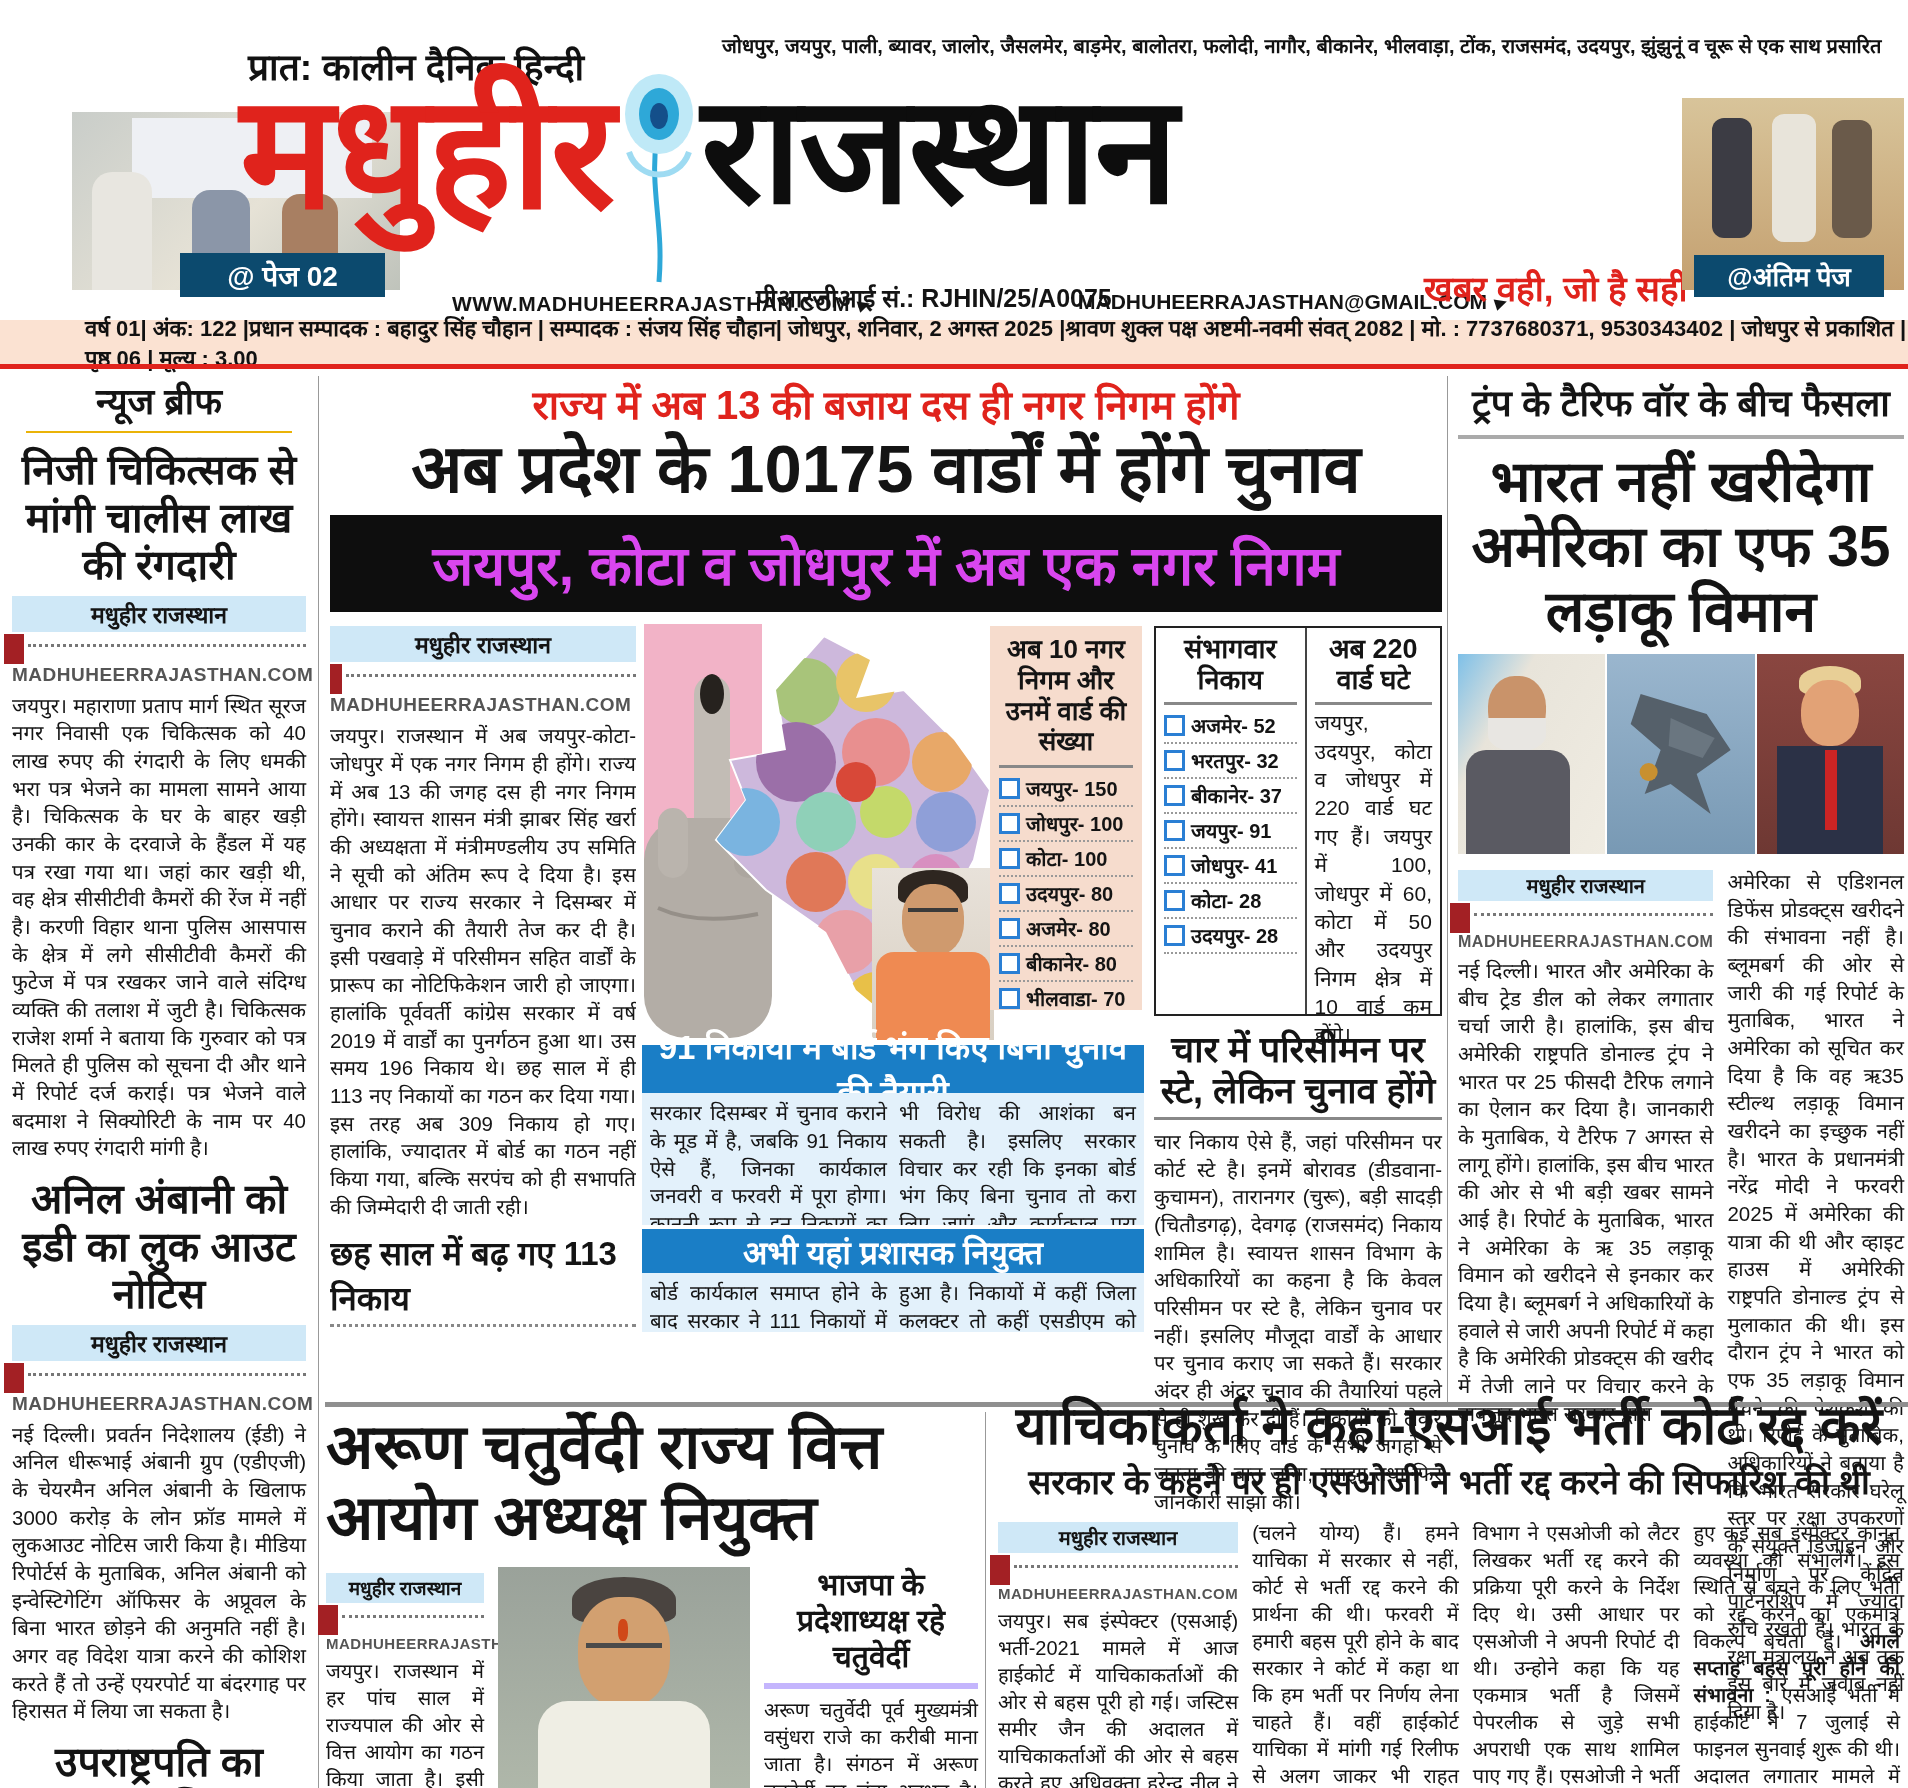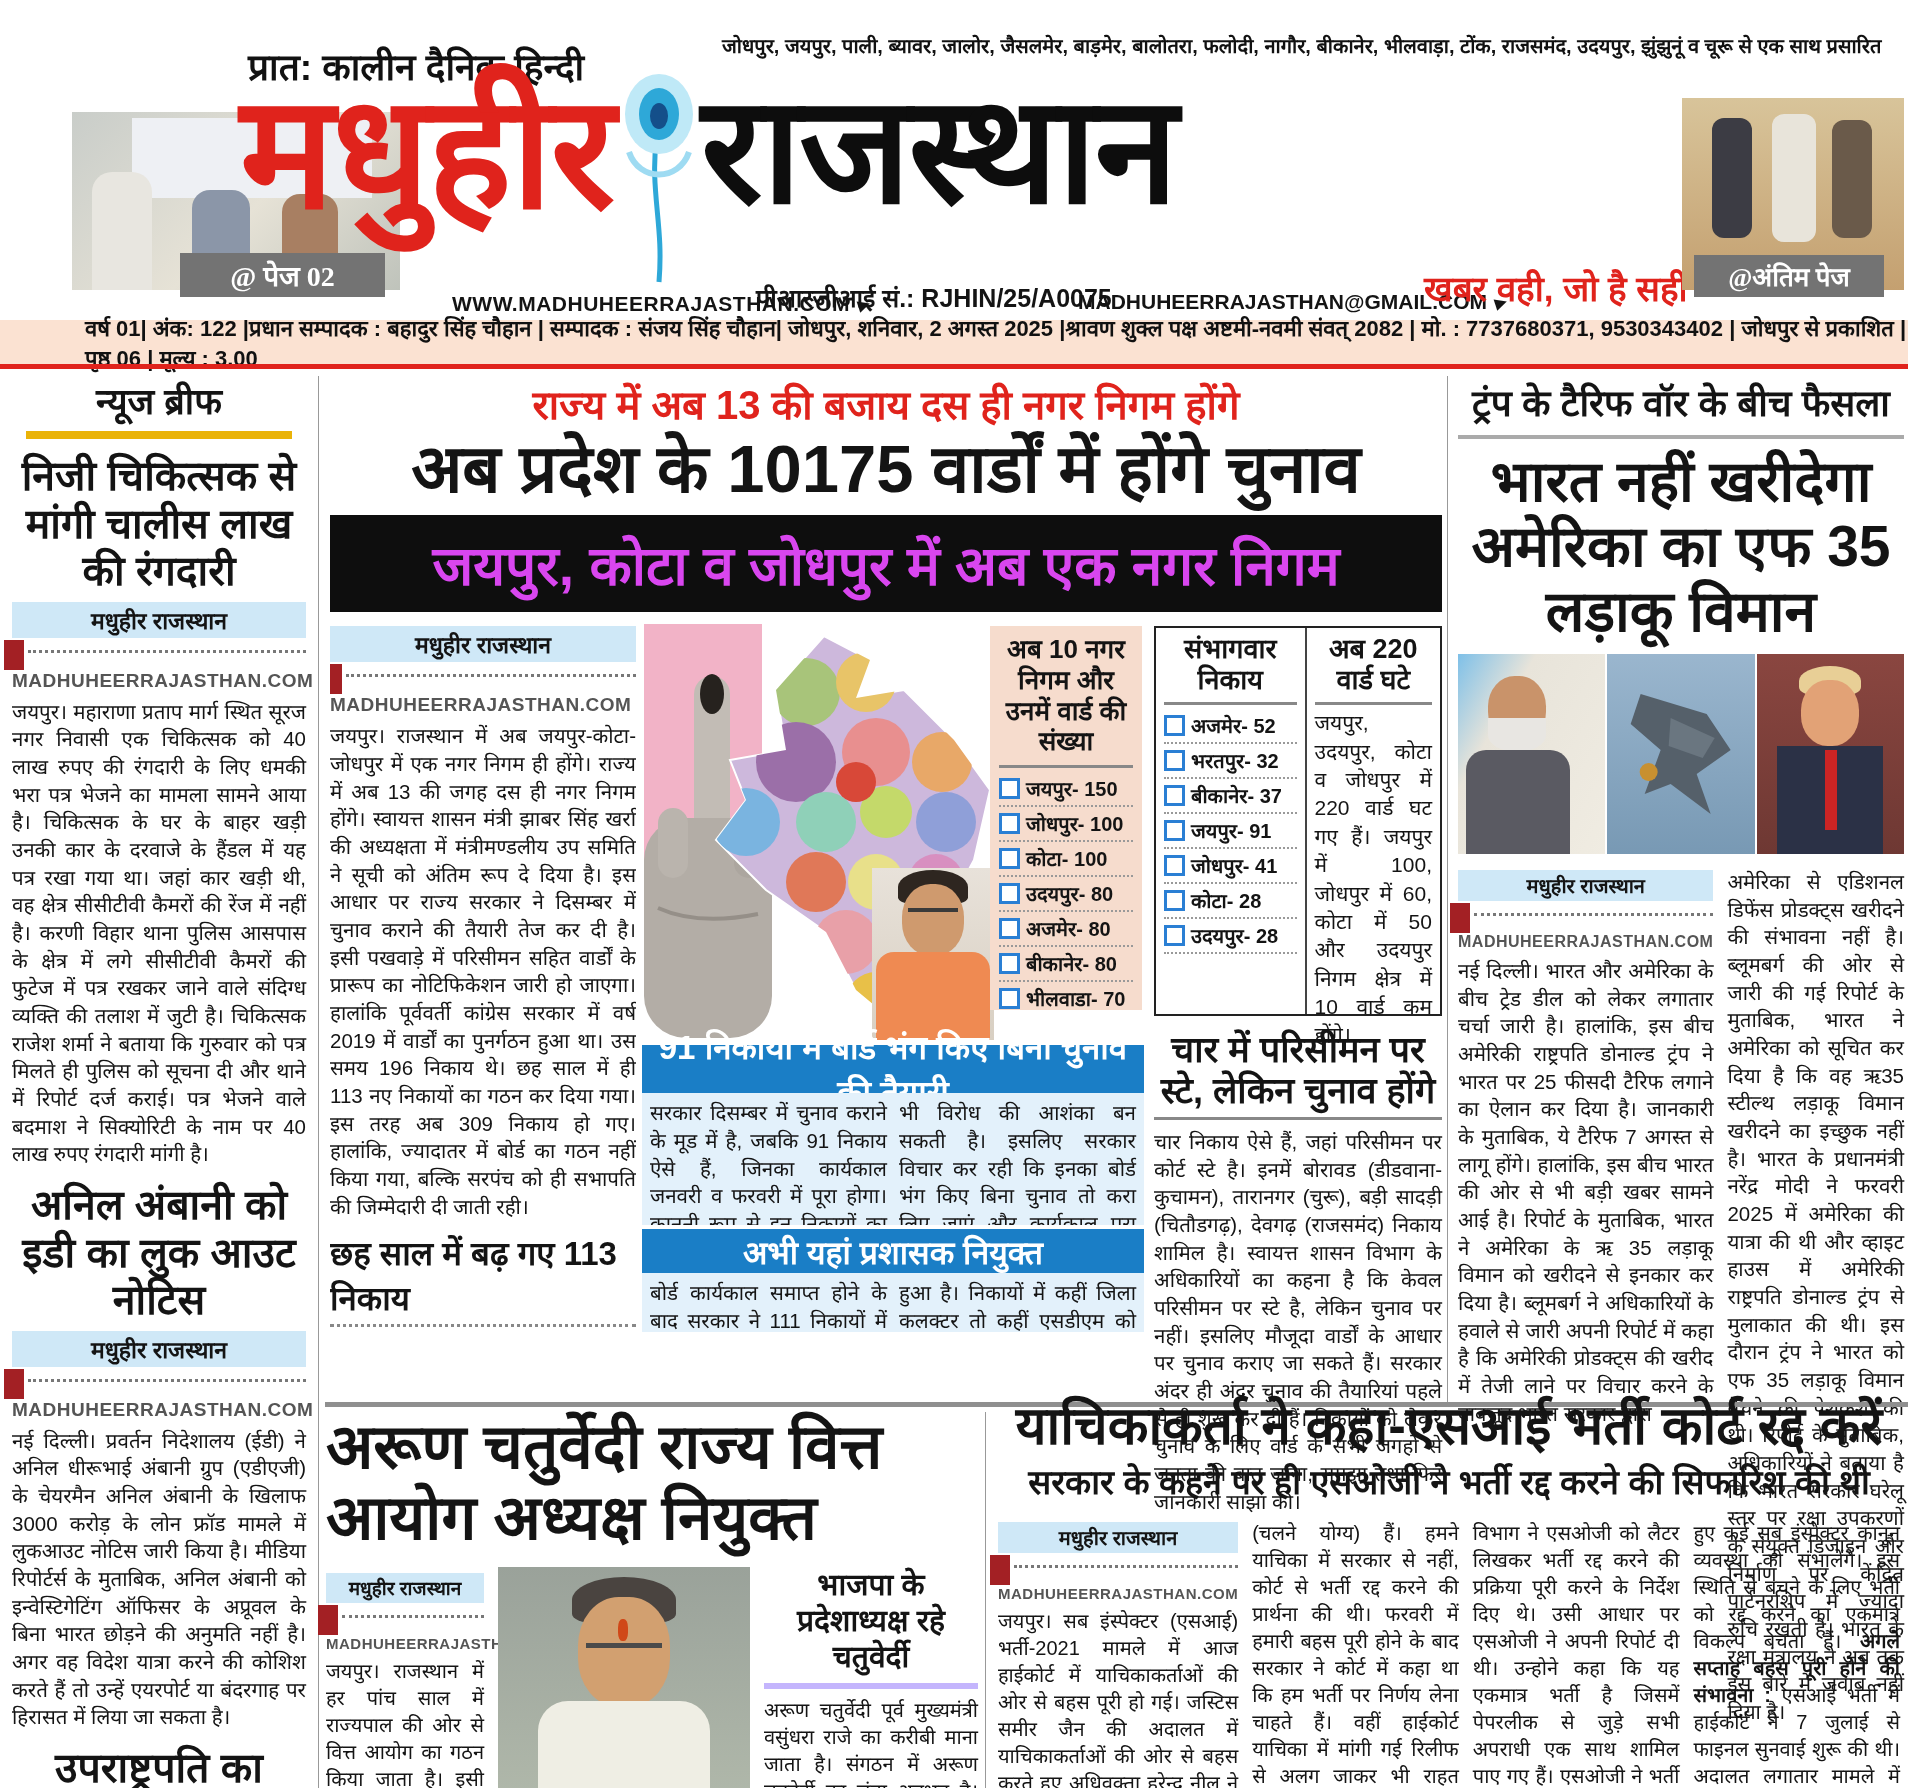--- a/index.html
+++ b/index.html
@@ -13,40 +13,40 @@
   .logo-row{position:absolute;left:240px;top:72px;display:flex;align-items:flex-start;}
   .logo-red{font-size:158px;font-weight:bold;color:#e0231c;line-height:1.02;letter-spacing:-2px;}
   .logo-black{font-size:150px;font-weight:bold;color:#0d0d0d;line-height:1.05;letter-spacing:-2px;}
   .feather{width:100px;height:215px;margin:0 -8px 0 -4px;}
   .mast-url{position:absolute;left:452px;top:292px;font-size:21px;font-weight:bold;letter-spacing:.5px;}
   .mast-prgi{position:absolute;left:756px;top:280px;font-size:25px;font-weight:bold;}
   .mast-email{position:absolute;left:1078px;top:290px;font-size:21px;font-weight:bold;}
   .mast-slogan{position:absolute;left:1424px;top:264px;font-size:35px;font-weight:bold;color:#e0231c;}
   .cursor{display:inline-block;transform:rotate(-18deg);font-size:20px;margin-left:4px;}
   .photo{background:linear-gradient(135deg,#c9cdc9 0%,#e6e2d6 55%,#bfc3bb 100%);overflow:hidden;}
-  .badge{position:absolute;background:#737373;color:#fff;font-weight:bold;text-align:center;
-         display:flex;align-items:center;justify-content:center;font-family:Liberation Serif, serif;}
+  .badge{position:absolute;background:#0c4a6e;color:#fff;font-weight:bold;text-align:center;
+         display:flex;align-items:center;justify-content:center;}
   .infobar{position:absolute;left:0;top:320px;width:1908px;height:44px;background:#fbe2d2;
            display:flex;align-items:center;padding-left:85px;box-sizing:border-box;
            font-size:22px;font-weight:bold;color:#111;}
   .redrule{position:absolute;left:0;top:364px;width:1908px;height:5px;background:#e0231c;}
 
   
   .byline{margin:6px 0 6px 0;}
   .byline-agency{background:#cfe8f7;font-size:23px;font-weight:bold;text-align:center;padding:2px 0;}
   .byline-row{position:relative;height:24px;margin-top:2px;}
   .byline-sq{position:absolute;left:-8px;top:0;width:20px;height:30px;background:#a32024;}
   .byline-dots{position:absolute;left:16px;right:0;top:10px;border-top:3px dotted #777;}
   .byline-site{font-size:19px;font-weight:bold;color:#555;text-align:left;letter-spacing:.5px;margin-top:6px;}
   .bt{font-size:20.5px;line-height:1.35;text-align:justify;margin:4px 0;}
   .lead{font-weight:bold;}
 
   
   .briefcol{position:absolute;left:12px;top:376px;width:294px;}
-  .brief-title{font-size:36px;font-weight:bold;text-align:center;padding-bottom:6px;border-bottom:8px solid #eab308;margin:0 14px;}
+  .brief-title{font-size:36px;font-weight:bold;text-align:center;padding-bottom:6px;border-bottom:2px solid #eab308;margin:0 14px;}
   .brief-head{font-size:41px;font-weight:bold;text-align:center;line-height:1.16;margin:14px 0 4px 0;}
   .vdiv{position:absolute;border-left:1px solid #999;}
 
   
   .center{position:absolute;left:330px;top:376px;width:1112px;}
   .kicker{color:#e0231c;font-size:40px;font-weight:bold;text-align:center;}
   .mainhead{font-size:67px;font-weight:bold;text-align:center;line-height:1.08;margin-top:2px;}
   .blackbar{margin-top:10px;background:#0e0e0e;color:#d946ef;font-size:55px;font-weight:bold;text-align:center;padding:11px 0;}
   .mrow{position:relative;height:712px;margin-top:8px;}
   .storycol{position:absolute;left:0;top:0;width:306px;height:712px;overflow:hidden;}

